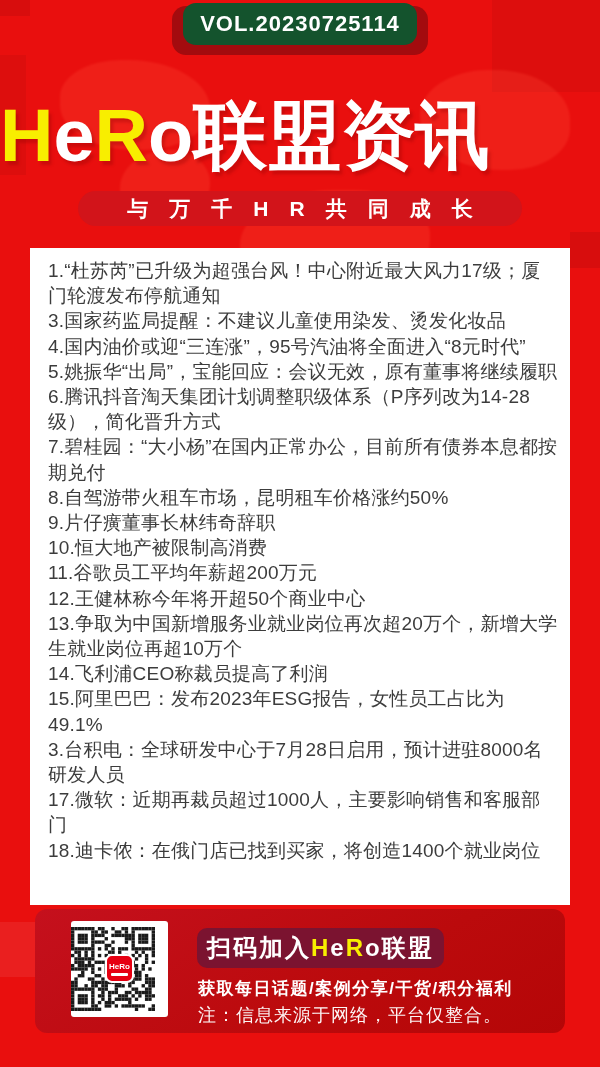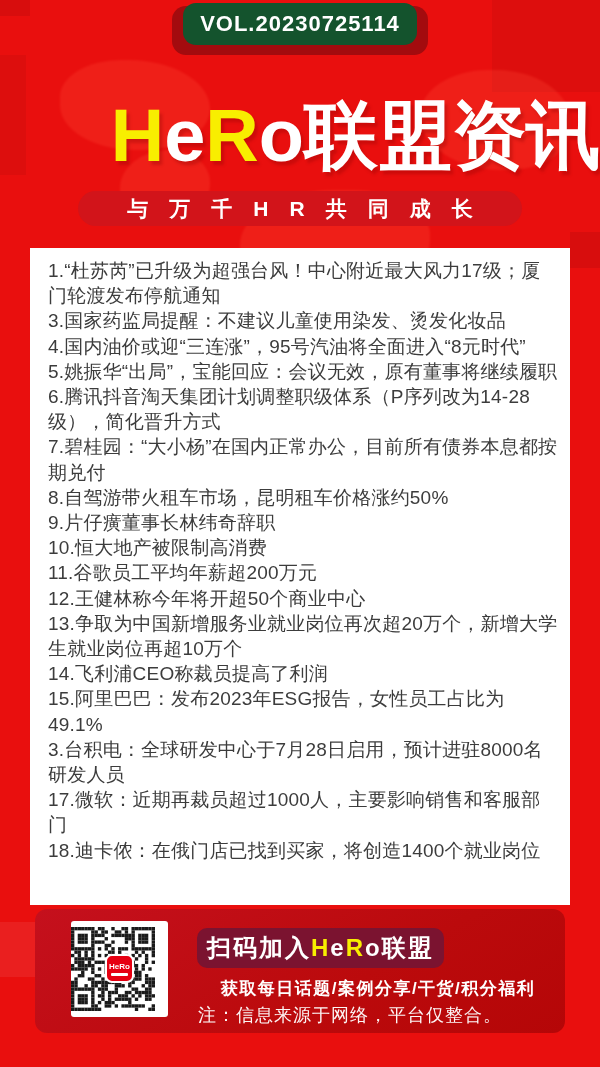--- a/index.html
+++ b/index.html
@@ -26,21 +26,21 @@
     position:absolute; left:183px; top:3px; width:234px; height:42px;
     background:#14532d; border-radius:13px;
     display:flex; align-items:center; justify-content:center;
   }
   .vol-badge span{
     color:#ffffff; font-size:22px; font-weight:bold; letter-spacing:1px;
   }
 
   
   .title{
-    position:absolute; left:0; top:84px; width:600px; text-align:right;
+    position:absolute; left:0; top:84px; width:600px; text-align:left;
     font-size:74px; font-weight:900; line-height:104px; white-space:nowrap;
     text-shadow:3px 4px 3px rgba(130,0,0,.28);
   }
   .title .seg-white{ color:#ffffff; }
   .title .seg-yellow{ color:#f8ee00; }
 
   
   .subtitle{
     position:absolute; left:78px; top:191px; width:444px; height:35px;
     background:#d2141a; border-radius:18px;
@@ -89,21 +89,20 @@
     white-space:nowrap;
   }
   .join-pill span{ font-size:24px; font-weight:bold; letter-spacing:2px; }
   .join-pill .seg-white{ color:#ffffff; }
   .join-pill .seg-yellow{ color:#f8ee00; }
 
   .benefits{
     position:absolute; left:163px; top:68px; width:360px;
     color:#ffffff; font-size:17px; font-weight:bold; letter-spacing:1.5px;
     white-space:nowrap;
-    text-align:center;
   }
   .disclaimer{
     position:absolute; left:163px; top:94px; width:360px;
     color:rgba(255,255,255,.96); font-size:18px; font-weight:500; letter-spacing:1px;
     white-space:nowrap;
   }
 </style>
 </head>
 <body>
 

